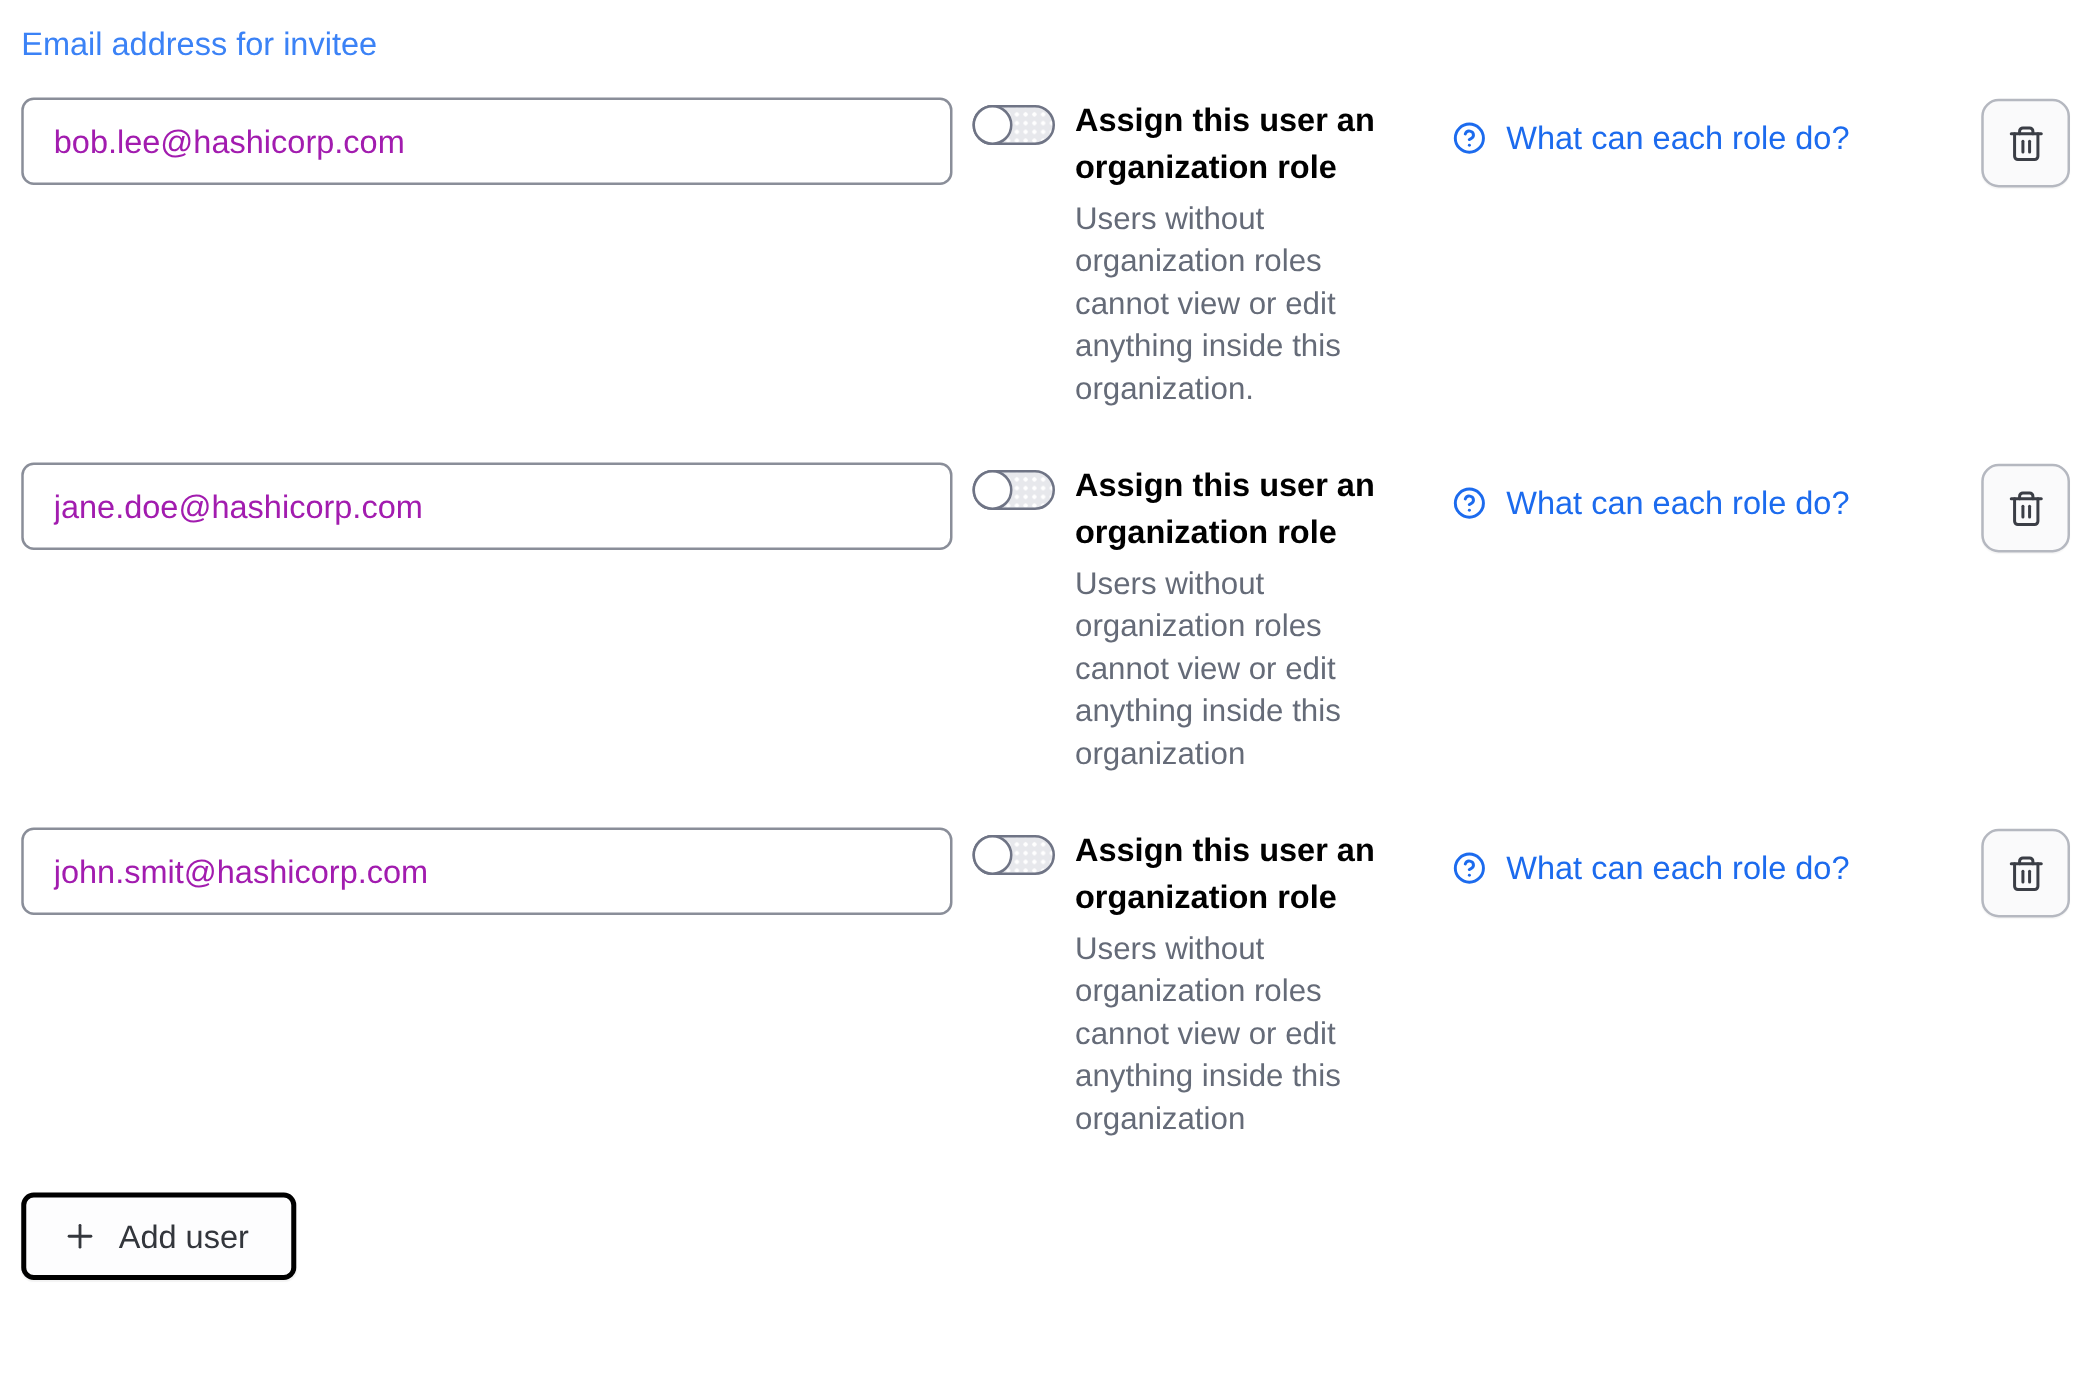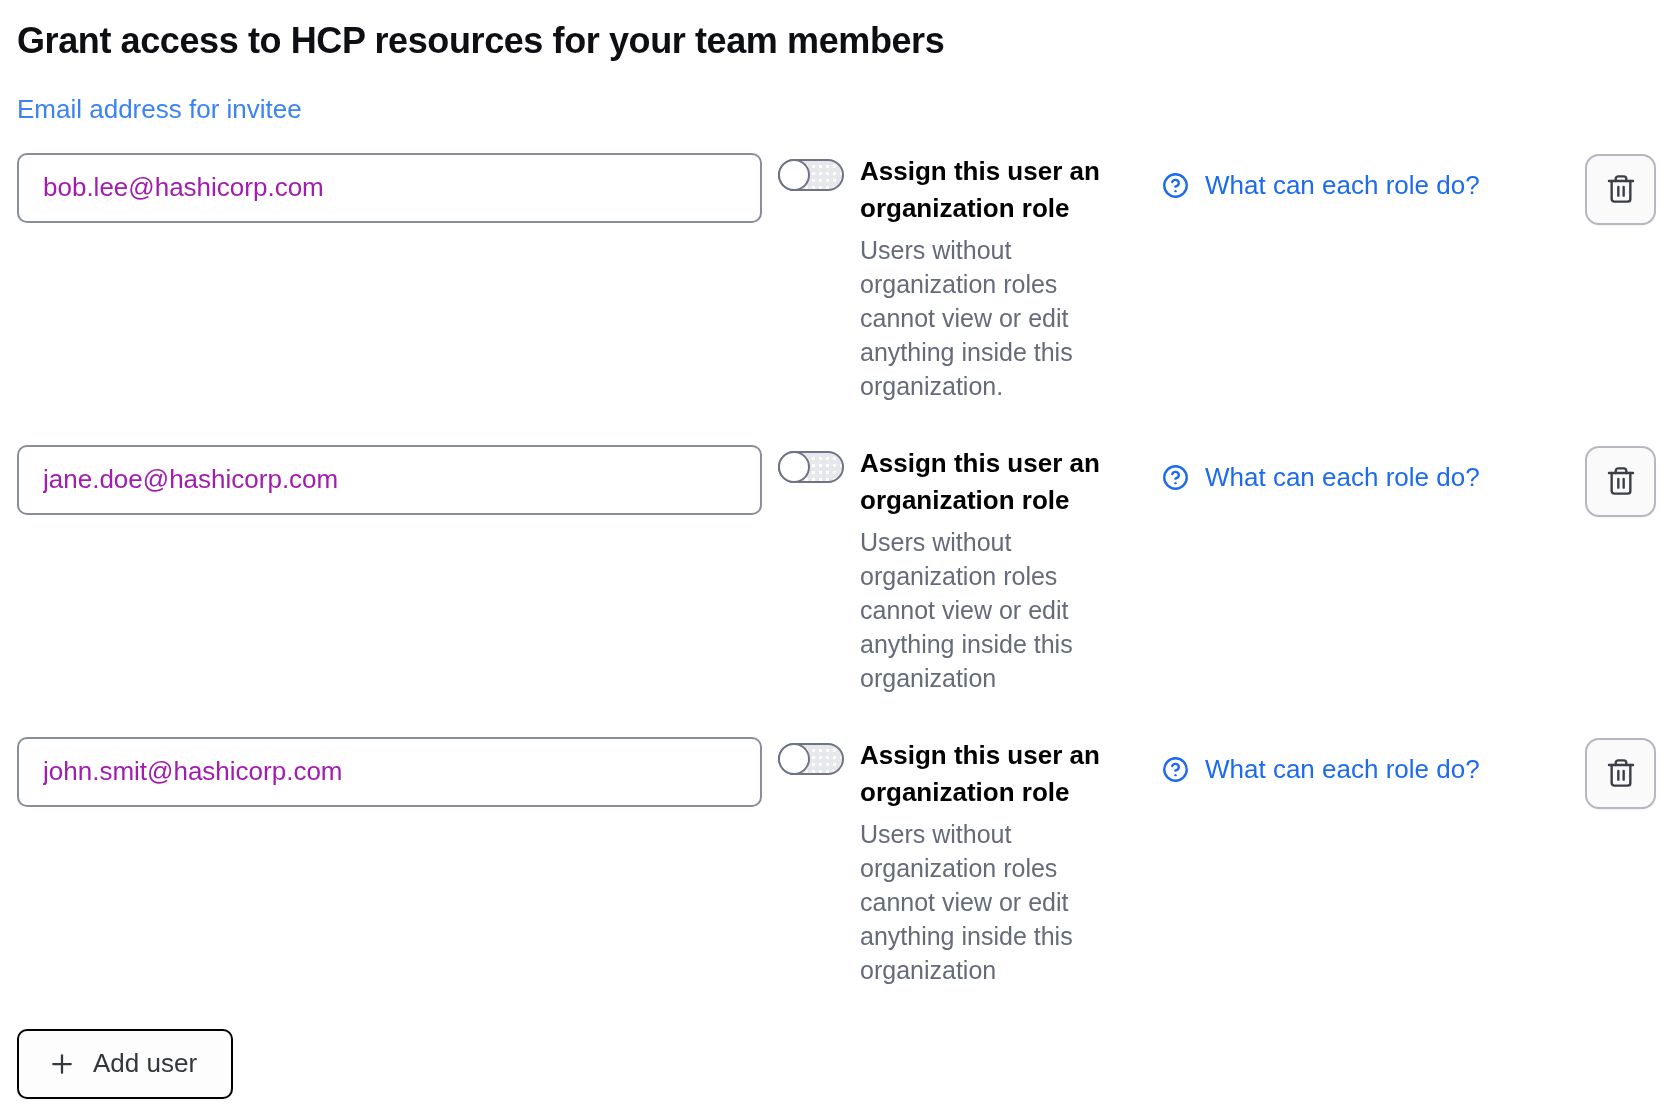--- a/index.html
+++ b/index.html
@@ -79,35 +79,34 @@
     background: #fafafb;
     display: flex; align-items: center; justify-content: center;
     cursor: pointer; padding: 0;
     box-shadow: 0 1px 1px rgba(0,0,0,0.04);
   }
   .trash-btn svg { display: block; }
 
   .add-user-btn {
     display: inline-flex; align-items: center; gap: 16px;
     height: 70px; padding: 0 34px 0 28px; margin-top: 0;
-    border: 2px solid #000000; border-radius: 10px;
+    border: 4px solid #000000; border-radius: 10px;
     background: #fdfdfe;
     font-family: "Liberation Sans", "DejaVu Sans", sans-serif;
     font-size: 26px; font-weight: 500; color: #33363c;
     cursor: pointer;
     box-shadow: 0 1px 1px rgba(0,0,0,0.05);
   }
   .add-user-btn svg { display: block; }
 </style>
 </head>
 <body>
 
 <div class="page">
 
-  <h1 class="page-title">Grant access to HCP resources for your team members</h1>
 
   <div class="email-label">Email address for invitee</div>
 
   
   <div class="invite-row">
     <input class="email-input" type="text" value="bob.lee@hashicorp.com" style="">
     <div class="toggle" role="switch" aria-checked="false">
       <div class="toggle-knob"></div>
     </div>
     <div class="text-col">

